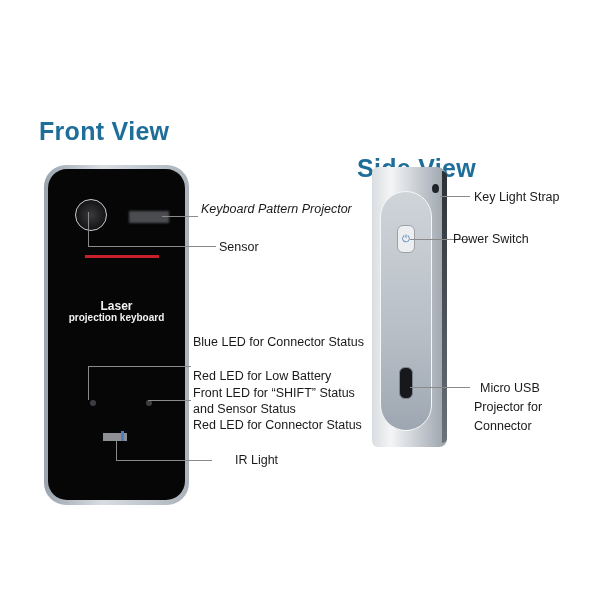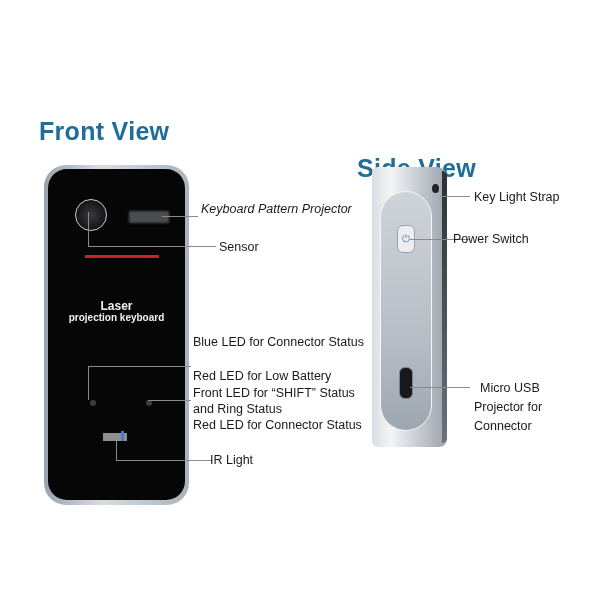--- a/index.html
+++ b/index.html
@@ -56,23 +56,23 @@
 <div class="line" style="left:88px; top:366px; width:103px; height:1px;"></div>
 <div class="line" style="left:148px; top:400px; width:43px; height:1px;"></div>
 <div class="line" style="left:116px; top:440px; width:1px; height:20px;"></div>
 <div class="line" style="left:116px; top:460px; width:96px; height:1px;"></div>
 
 <div class="label" style="left:201px; top:201px;font-style:italic;">Keyboard Pattern Projector</div>
 <div class="label" style="left:219px; top:239px;text-align:center;">Sensor</div>
 <div class="label" style="left:193px; top:334px;">Blue LED for Connector Status</div>
 <div class="label" style="left:193px; top:368px;text-align:right;">Red LED for Low Battery</div>
 <div class="label" style="left:193px; top:385px;">Front LED for “SHIFT” Status</div>
-<div class="label" style="left:193px; top:401px;">and Ring Status</div>
+<div class="label" style="left:193px; top:401px;">and Sensor Status</div>
 <div class="label" style="left:193px; top:417px;">Red LED for Connector Status</div>
-<div class="label" style="left:210px; top:452px;">IR Light</div>
+<div class="label" style="left:235px; top:452px;">IR Light</div>
 
 <div class="side">
   <div class="side-edge"></div>
   <div class="side-panel"></div>
   <div class="keyhole"></div>
   <div class="power-btn">⏻</div>
   <div class="usb"></div>
 </div>
 
 <div class="line" style="left:440px; top:196px; width:30px; height:1px;"></div>

